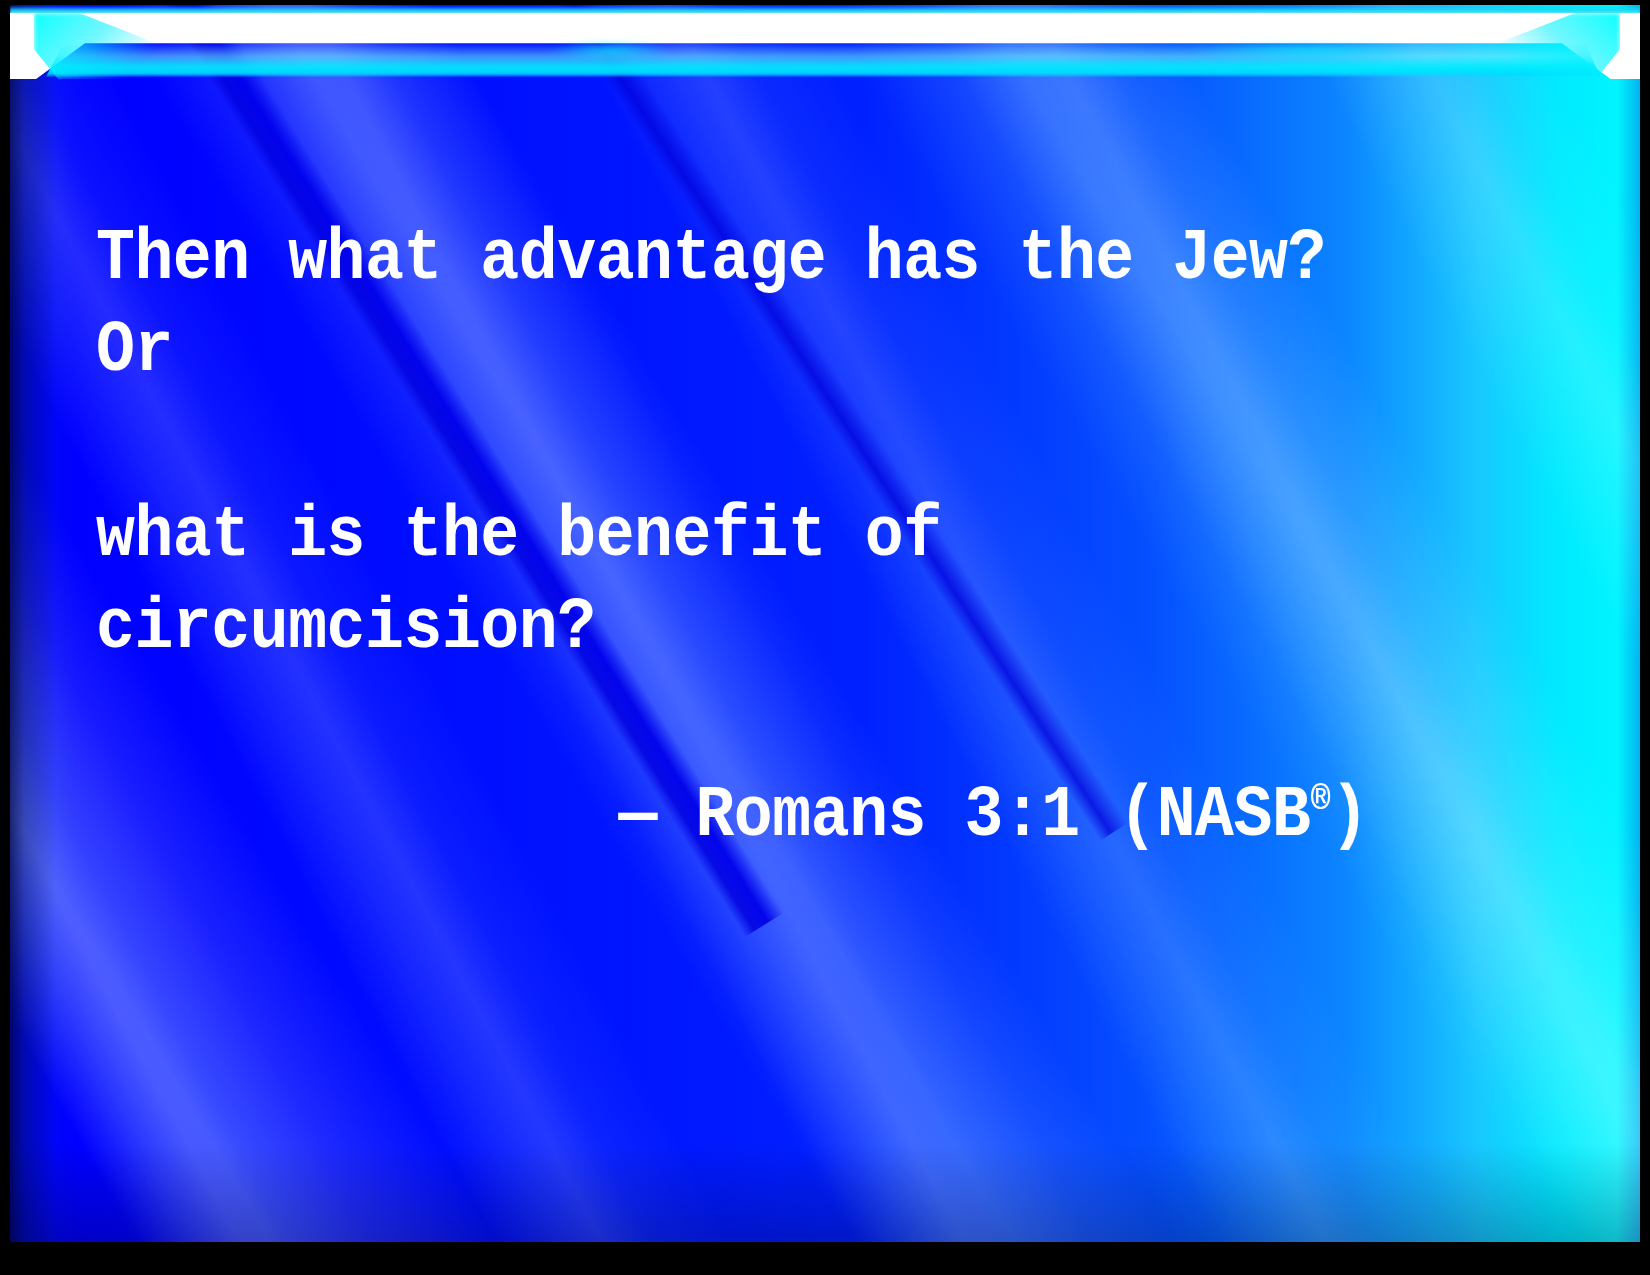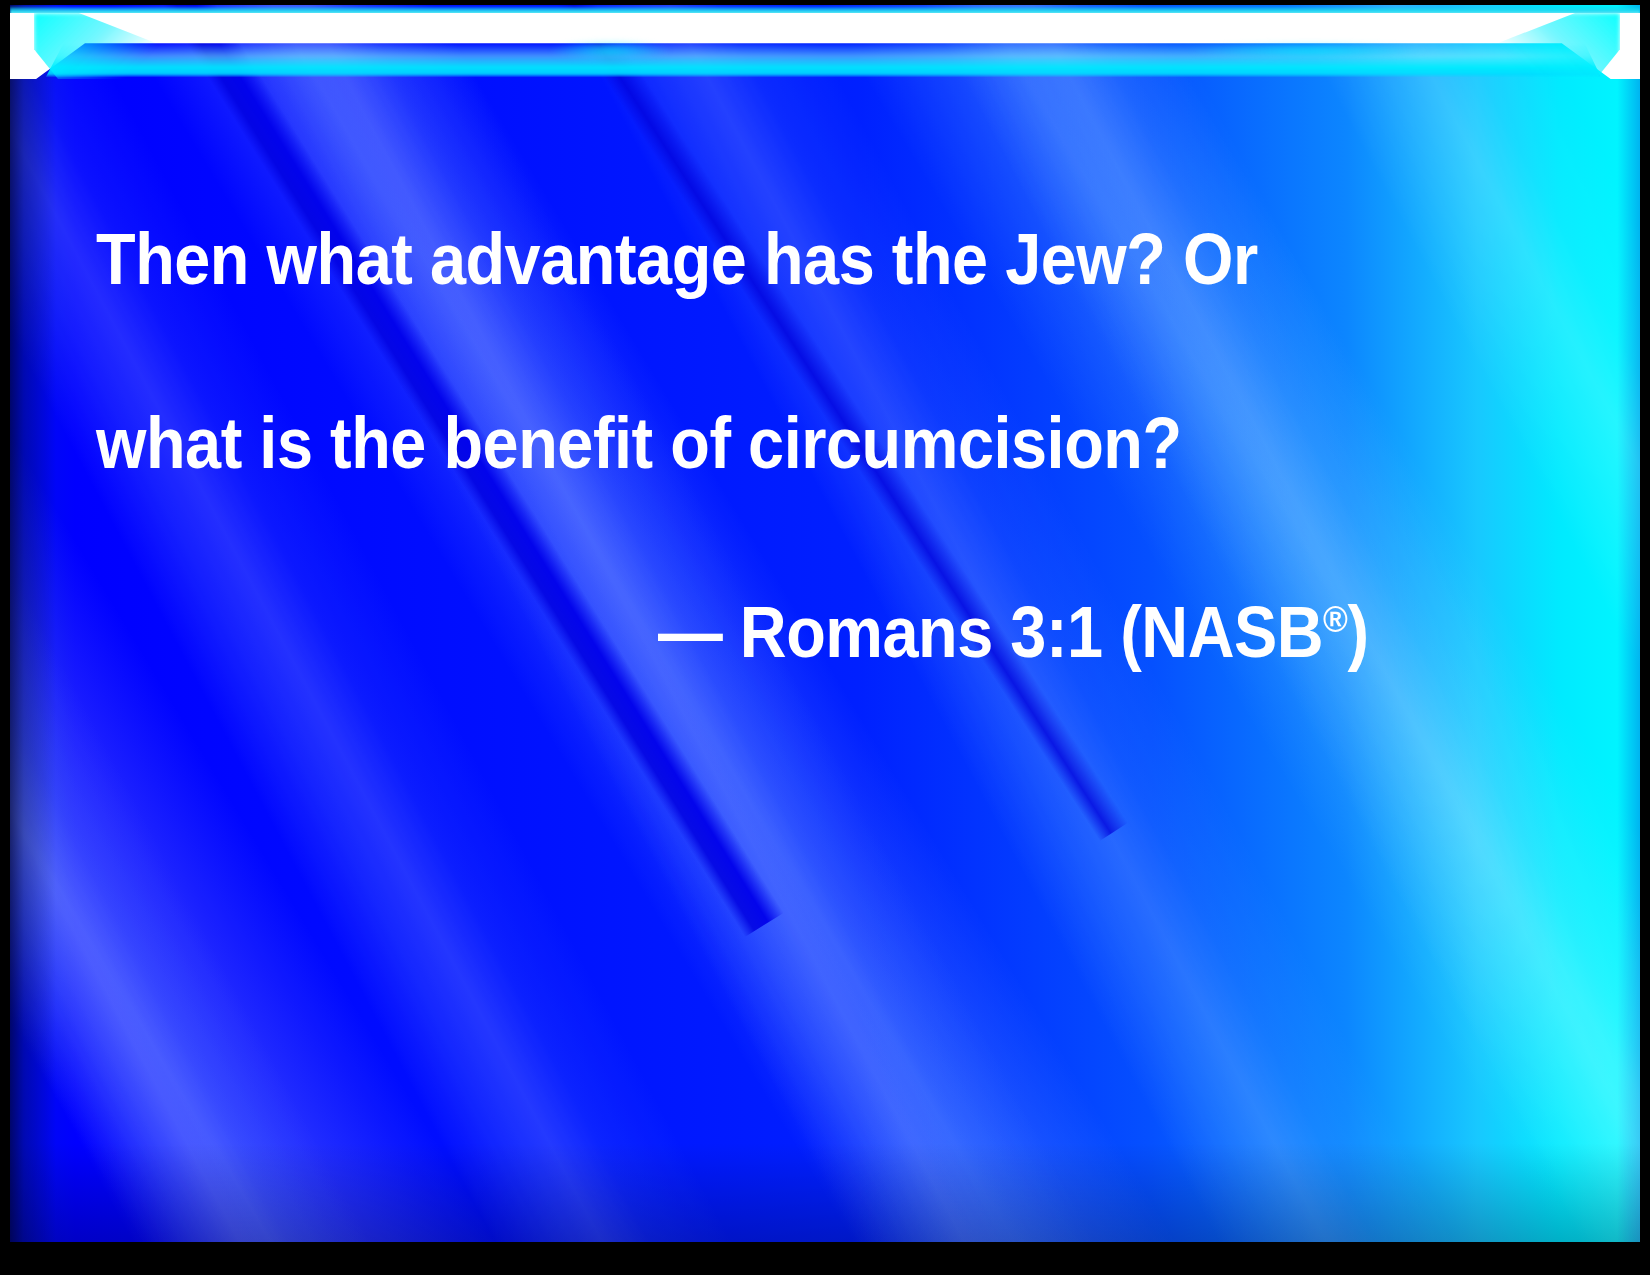--- a/index.html
+++ b/index.html
@@ -20,20 +20,21 @@
 
   
   #canvas {
     position: absolute;
     left: 10px;
     top: 5px;
     right: 10px;
     bottom: 33px;
     overflow: hidden;
     background: #ef4444;
+    font-family: Liberation Mono, monospace;
   }
 
   
 
   
   .bg-base {
     position: absolute;
     inset: 0;
     background:
       linear-gradient(90deg,

